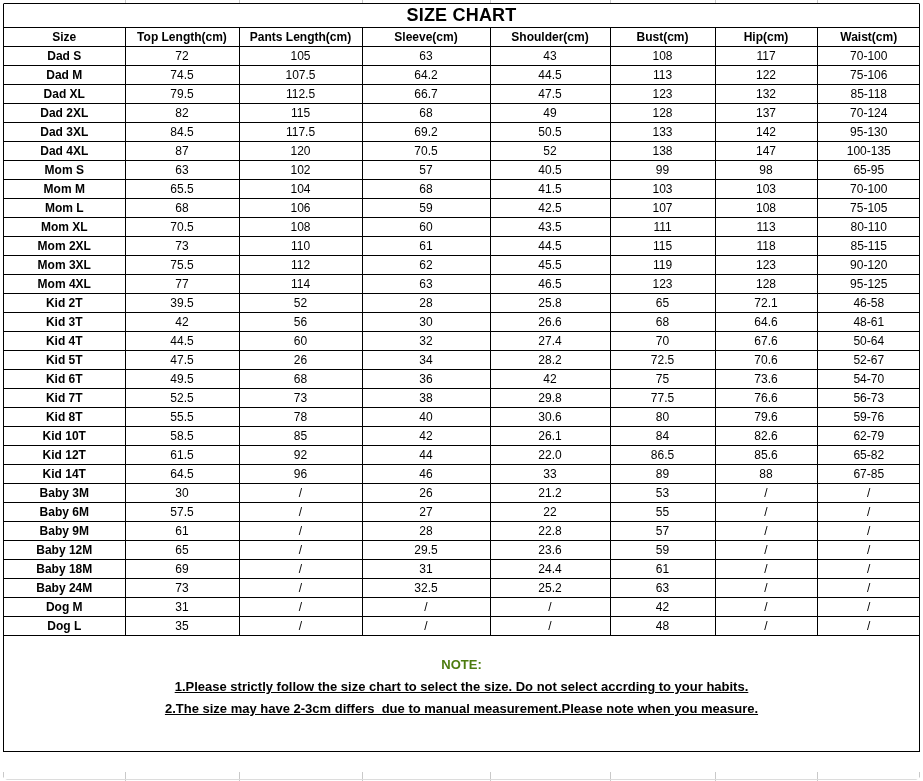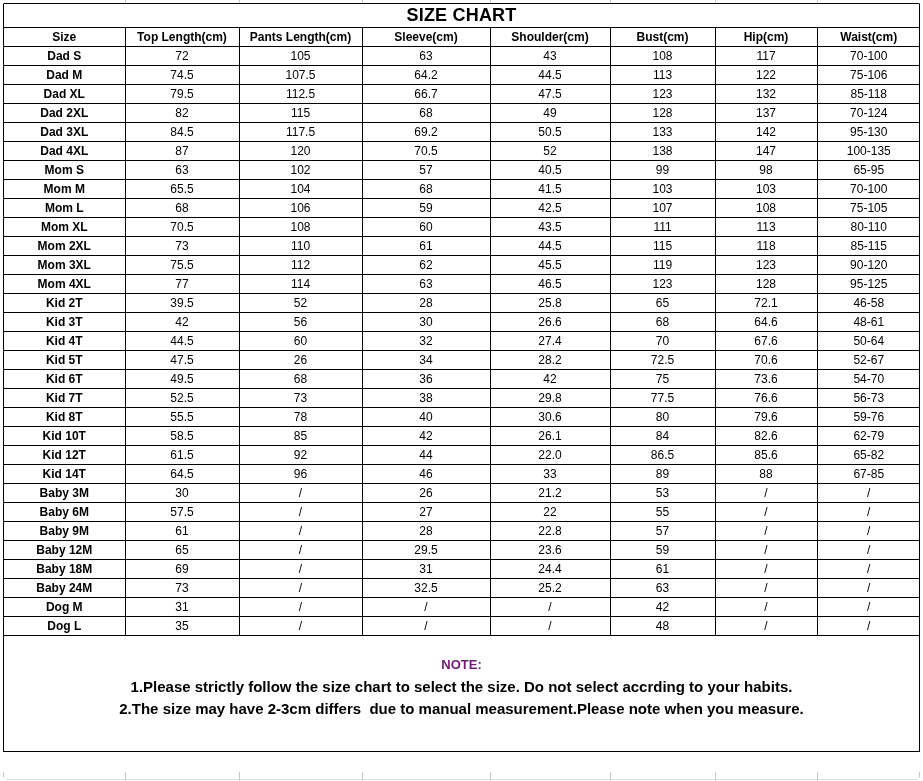--- a/index.html
+++ b/index.html
@@ -64,25 +64,26 @@
     text-align: center;
     padding-top: 21px;
     box-sizing: content-box;
   }
   .note-heading {
     font-size: 13px;
     font-weight: bold;
     line-height: 15px;
   }
   .note-line {
-    font-size: 15px;
+    font-size: 13px;
     font-weight: bold;
     line-height: 15px;
     margin-top: 7px;
     white-space: pre-wrap;
+    text-decoration: underline;
   }
   .tick {
     position: absolute;
     width: 1px;
     background: #c9c9c9;
   }
   .tick.top { top: 0; height: 3px; }
   .tick.bottom { top: 772px; height: 9px; }
   .bottom-hairline {
     position: absolute;
@@ -444,21 +445,21 @@
             <td>/</td>
             <td>/</td>
             <td>48</td>
             <td>/</td>
             <td>/</td>
           </tr>
         </tbody>
     </table>
 
     <div class="note-box">
-      <div class="note-heading" style="color: #701a75;">NOTE:</div>
+      <div class="note-heading" style="color: #4d7c0f;">NOTE:</div>
       <div class="note-line">1.Please strictly follow the size chart to select the size. Do not select accrding to your habits.</div>
       <div class="note-line">2.The size may have 2-3cm differs  due to manual measurement.Please note when you measure.</div>
     </div>
   </div>
 
   <div id="ticks-bottom">
       <div class="tick bottom" style="left: 3px;"></div>
       <div class="tick bottom" style="left: 125px;"></div>
       <div class="tick bottom" style="left: 239px;"></div>
       <div class="tick bottom" style="left: 362px;"></div>

